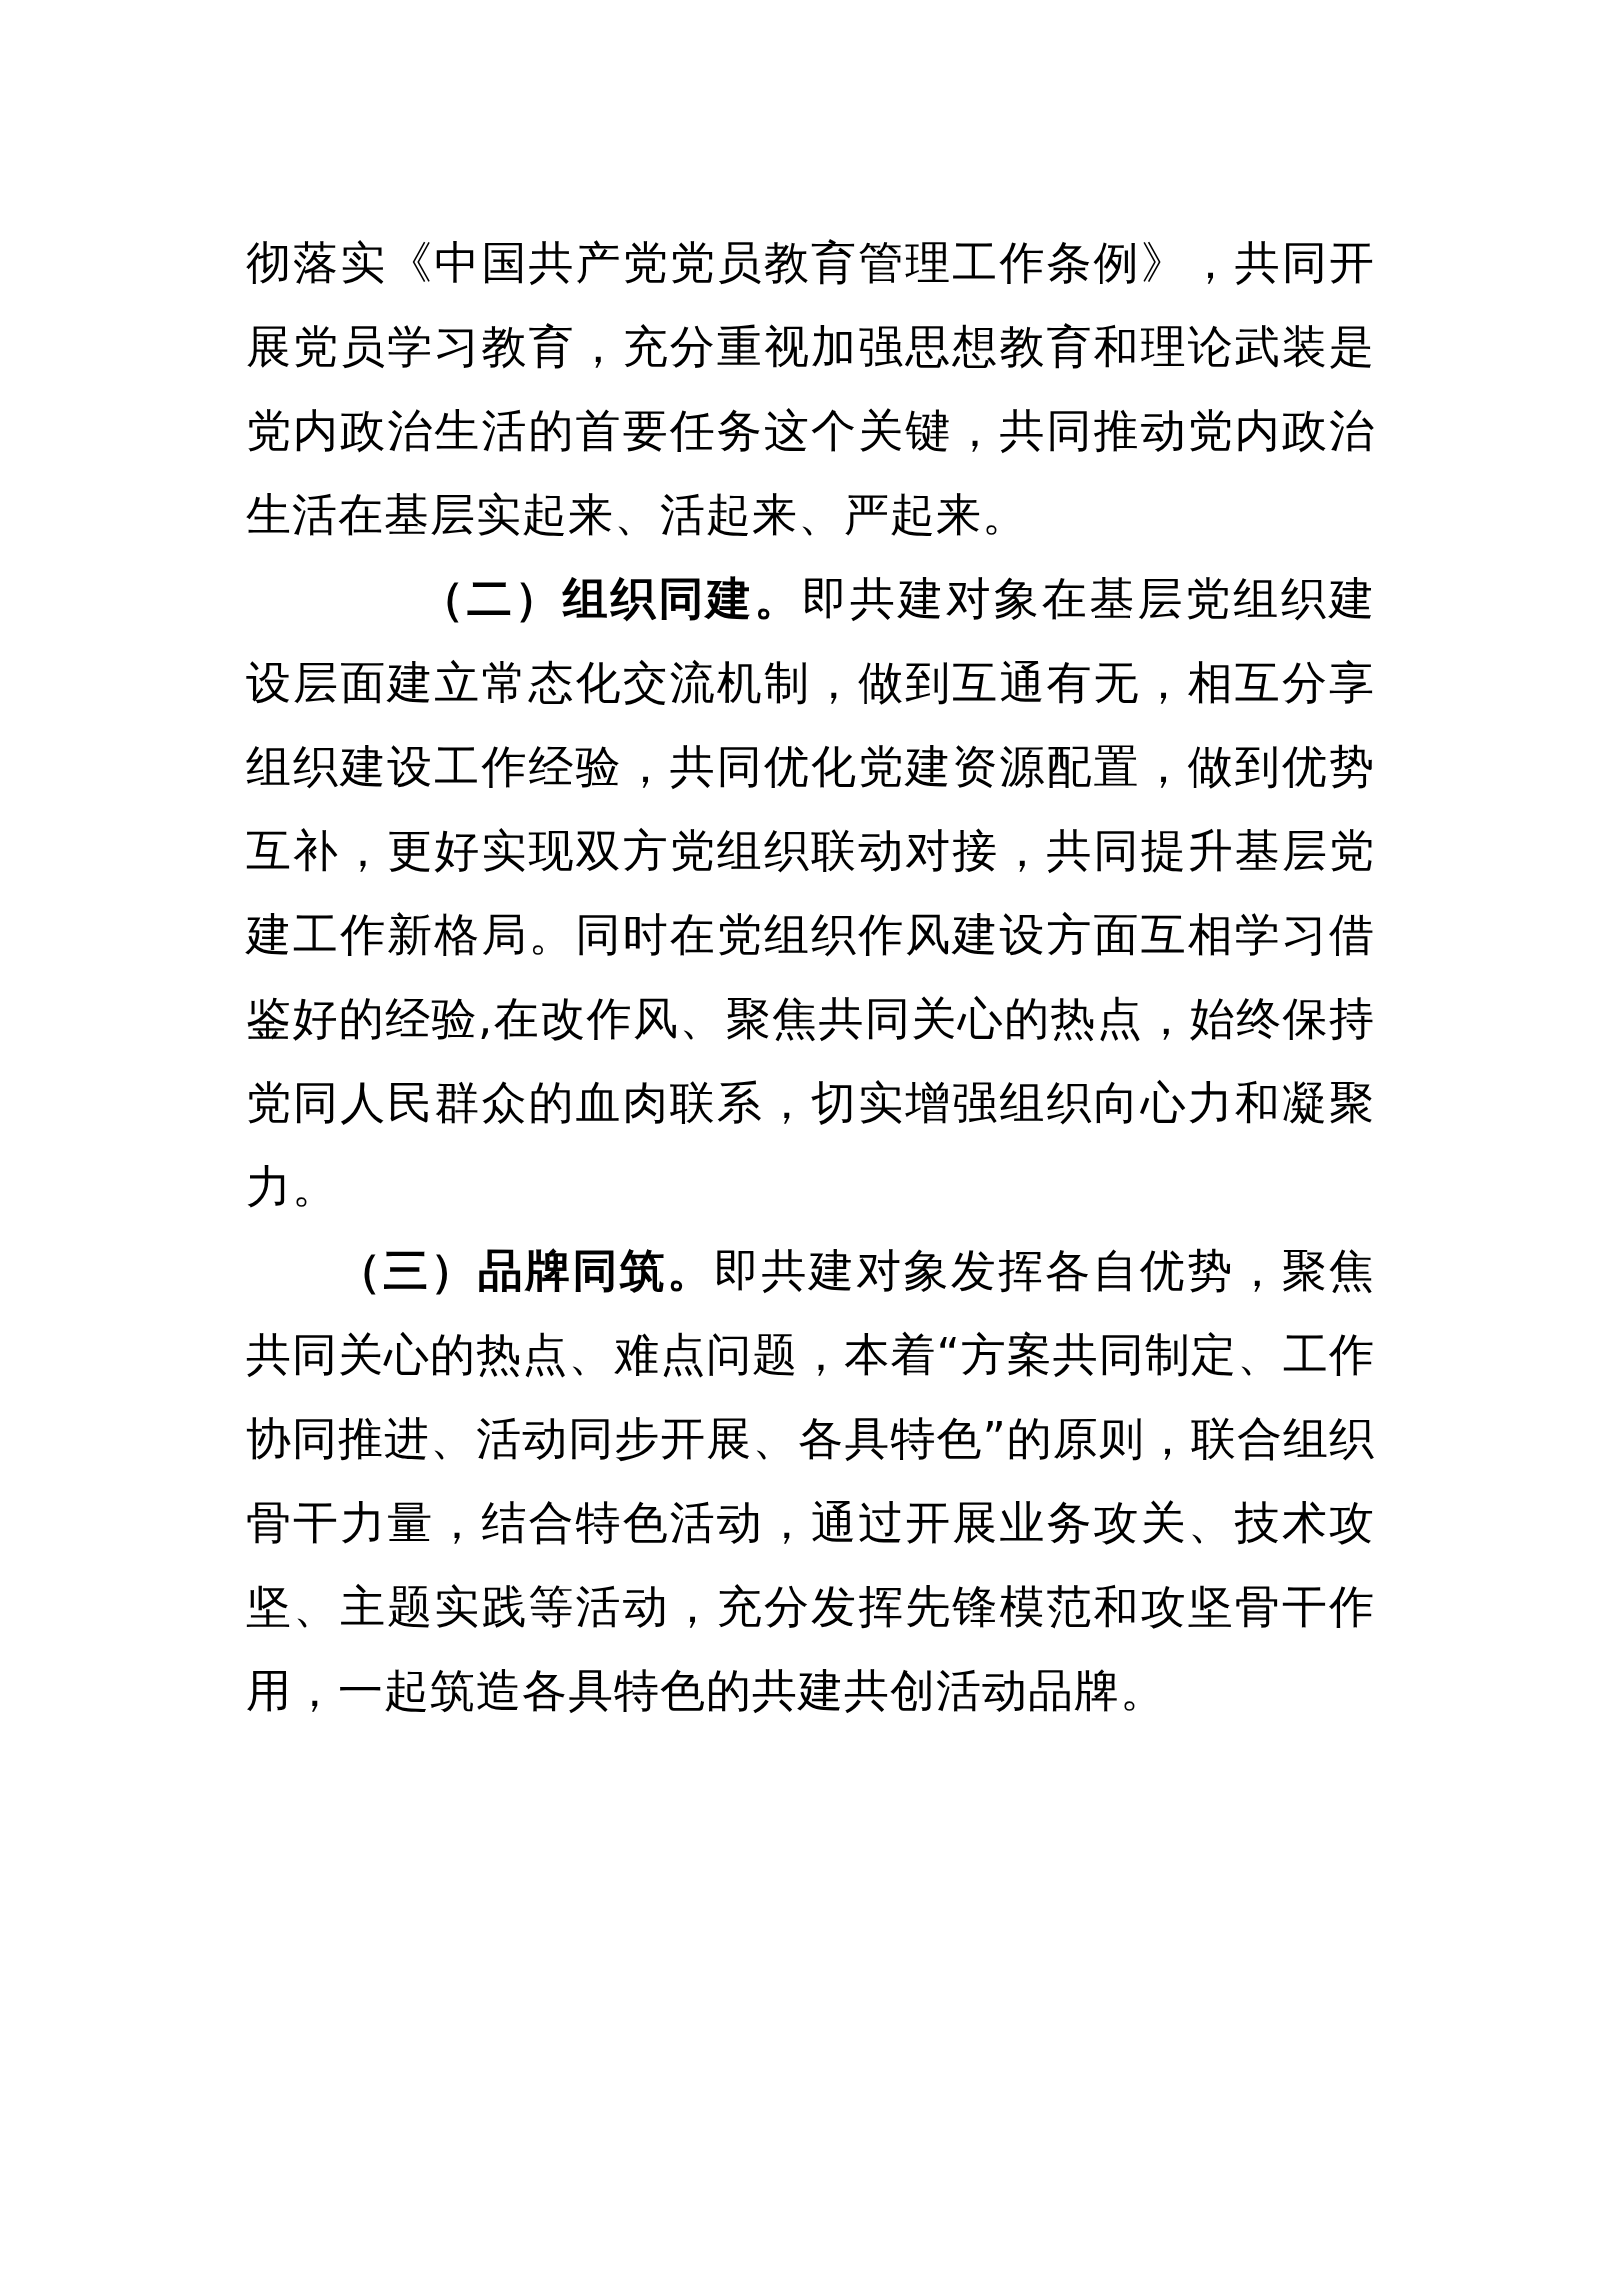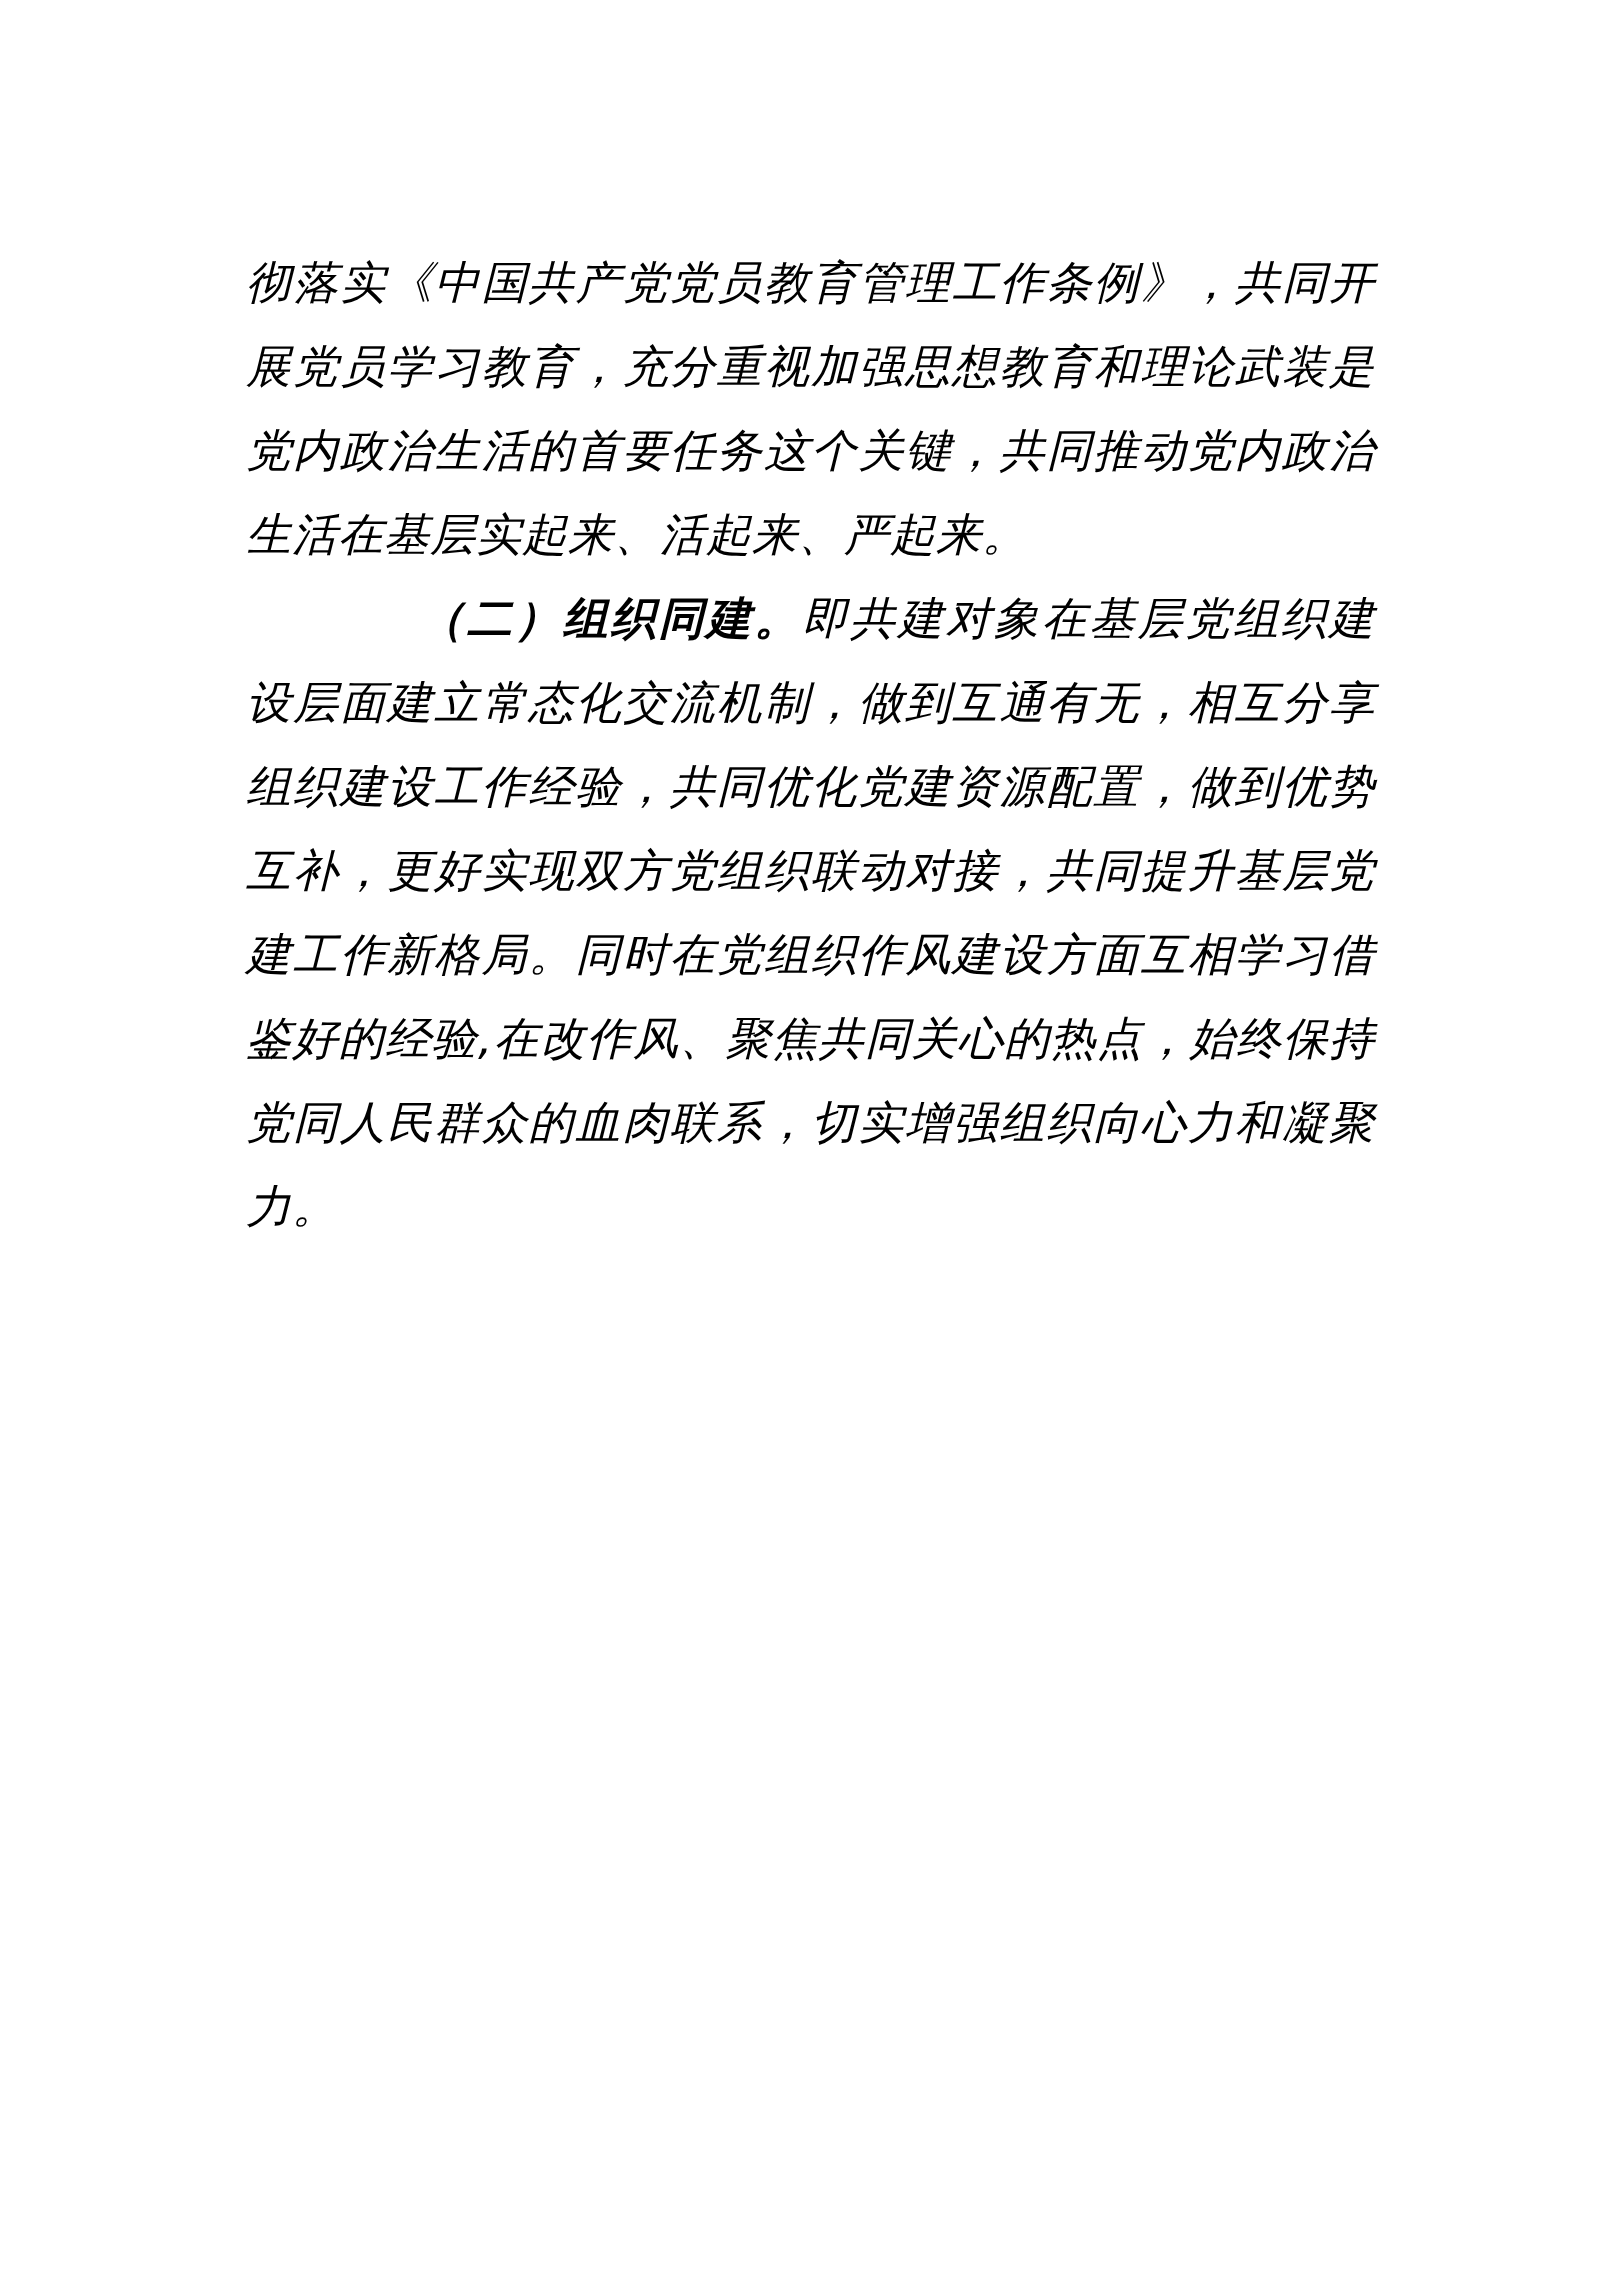--- a/index.html
+++ b/index.html
@@ -11,23 +11,22 @@
       width: 1620px;
       height: 2293px;
       position: relative;
       overflow: hidden;
       font-family: "DejaVu Sans", "Liberation Sans", sans-serif;
       color: #000000;
     }
     .page {
       position: absolute;
       left: 246px;
-      top: 241px;
+      top: 221px;
       width: 1129px;
-      font-style: italic;
     }
     .para {
       margin: 0;
       font-size: 45px;
       line-height: 84px;
       letter-spacing: 1px;
       text-align: justify;
       text-align-last: left;
       word-break: break-all;
     }
@@ -43,16 +42,19 @@
 <div class="page">
 
   <p class="para">
     <span>彻落实《中国共产党党员教育管理工作条例》，共同开展党员学习教育，充分重视加强思想教育和理论武装是党内政治生活的首要任务这个关键，共同推动党内政治生活在基层实起来、活起来、严起来。</span>
   </p>
 
   <p class="para indent-h2">
     <span class="heading">（二）组织同建。</span><span>即共建对象在基层党组织建设层面建立常态化交流机制，做到互通有无，相互分享组织建设工作经验，共同优化党建资源配置，做到优势互补，更好实现双方党组织联动对接，共同提升基层党建工作新格局。同时在党组织作风建设方面互相学习借鉴好的经验,在改作风、聚焦共同关心的热点，始终保持党同人民群众的血肉联系，切实增强组织向心力和凝聚力。</span>
   </p>
 
+  <p class="para indent2">
+    <span class="heading">（三）品牌同筑。</span><span>即共建对象发挥各自优势，聚焦共同关心的热点、难点问题，本着“方案共同制定、工作协同推进、活动同步开展、各具特色”的原则，联合组织骨干力量，结合特色活动，通过开展业务攻关、技术攻坚、主题实践等活动，充分发挥先锋模范和攻坚骨干作用，一起筑造各具特色的共建共创活动品牌。</span>
+  </p>
 
 
 </div>
 
 
 </body></html>

